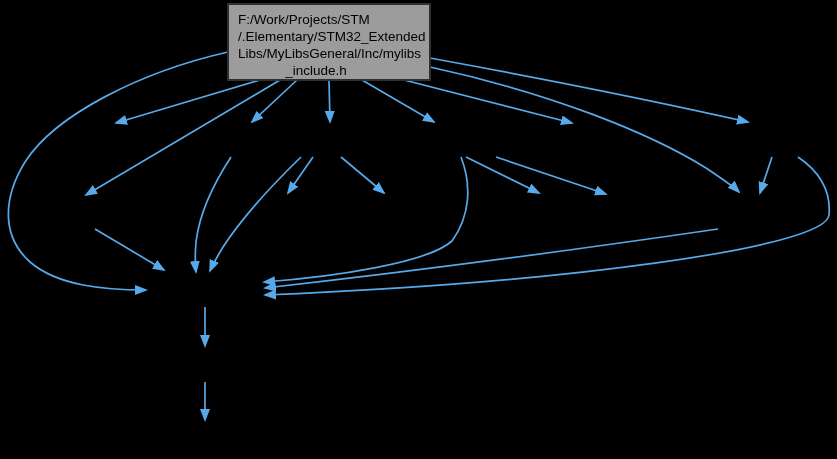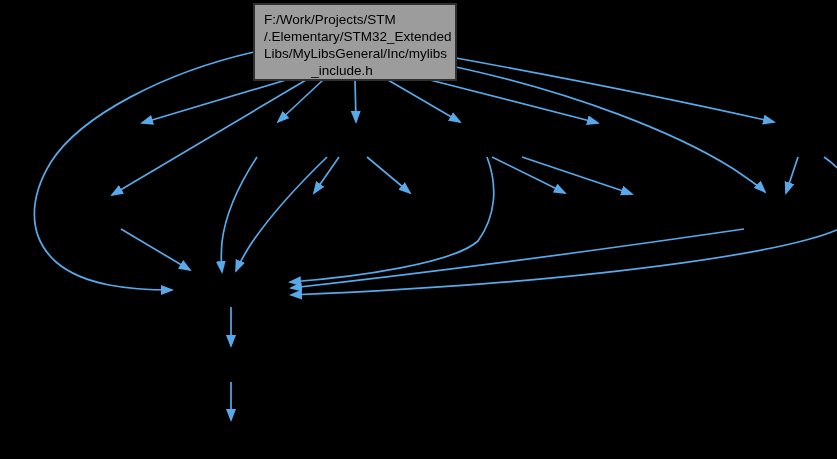--- a/index.html
+++ b/index.html
@@ -1,17 +1,17 @@
 <!DOCTYPE html>
 <html><head>
 <meta charset="utf-8">
 <style>
   html,body{margin:0;padding:0;background:#000;width:837px;height:459px;overflow:hidden;}
   body{font-family:"Liberation Sans",sans-serif;}
-  #graph-wrap{width:787px;height:459px;padding-left:26px;}
+  #graph-wrap{width:787px;height:459px;}
   svg text{font-family:"Liberation Sans",sans-serif;font-size:13.5px;fill:#000;}
   svg .node-rect{cursor:pointer;}
   svg path.edge{fill:none;}
 </style>
 </head>
 <body>
 
 <div id="graph-wrap">
   <svg id="graph-svg" width="837" height="459" viewBox="0 0 837 459" xmlns="http://www.w3.org/2000/svg" style="background: rgb(0, 0, 0);">
       <defs>

